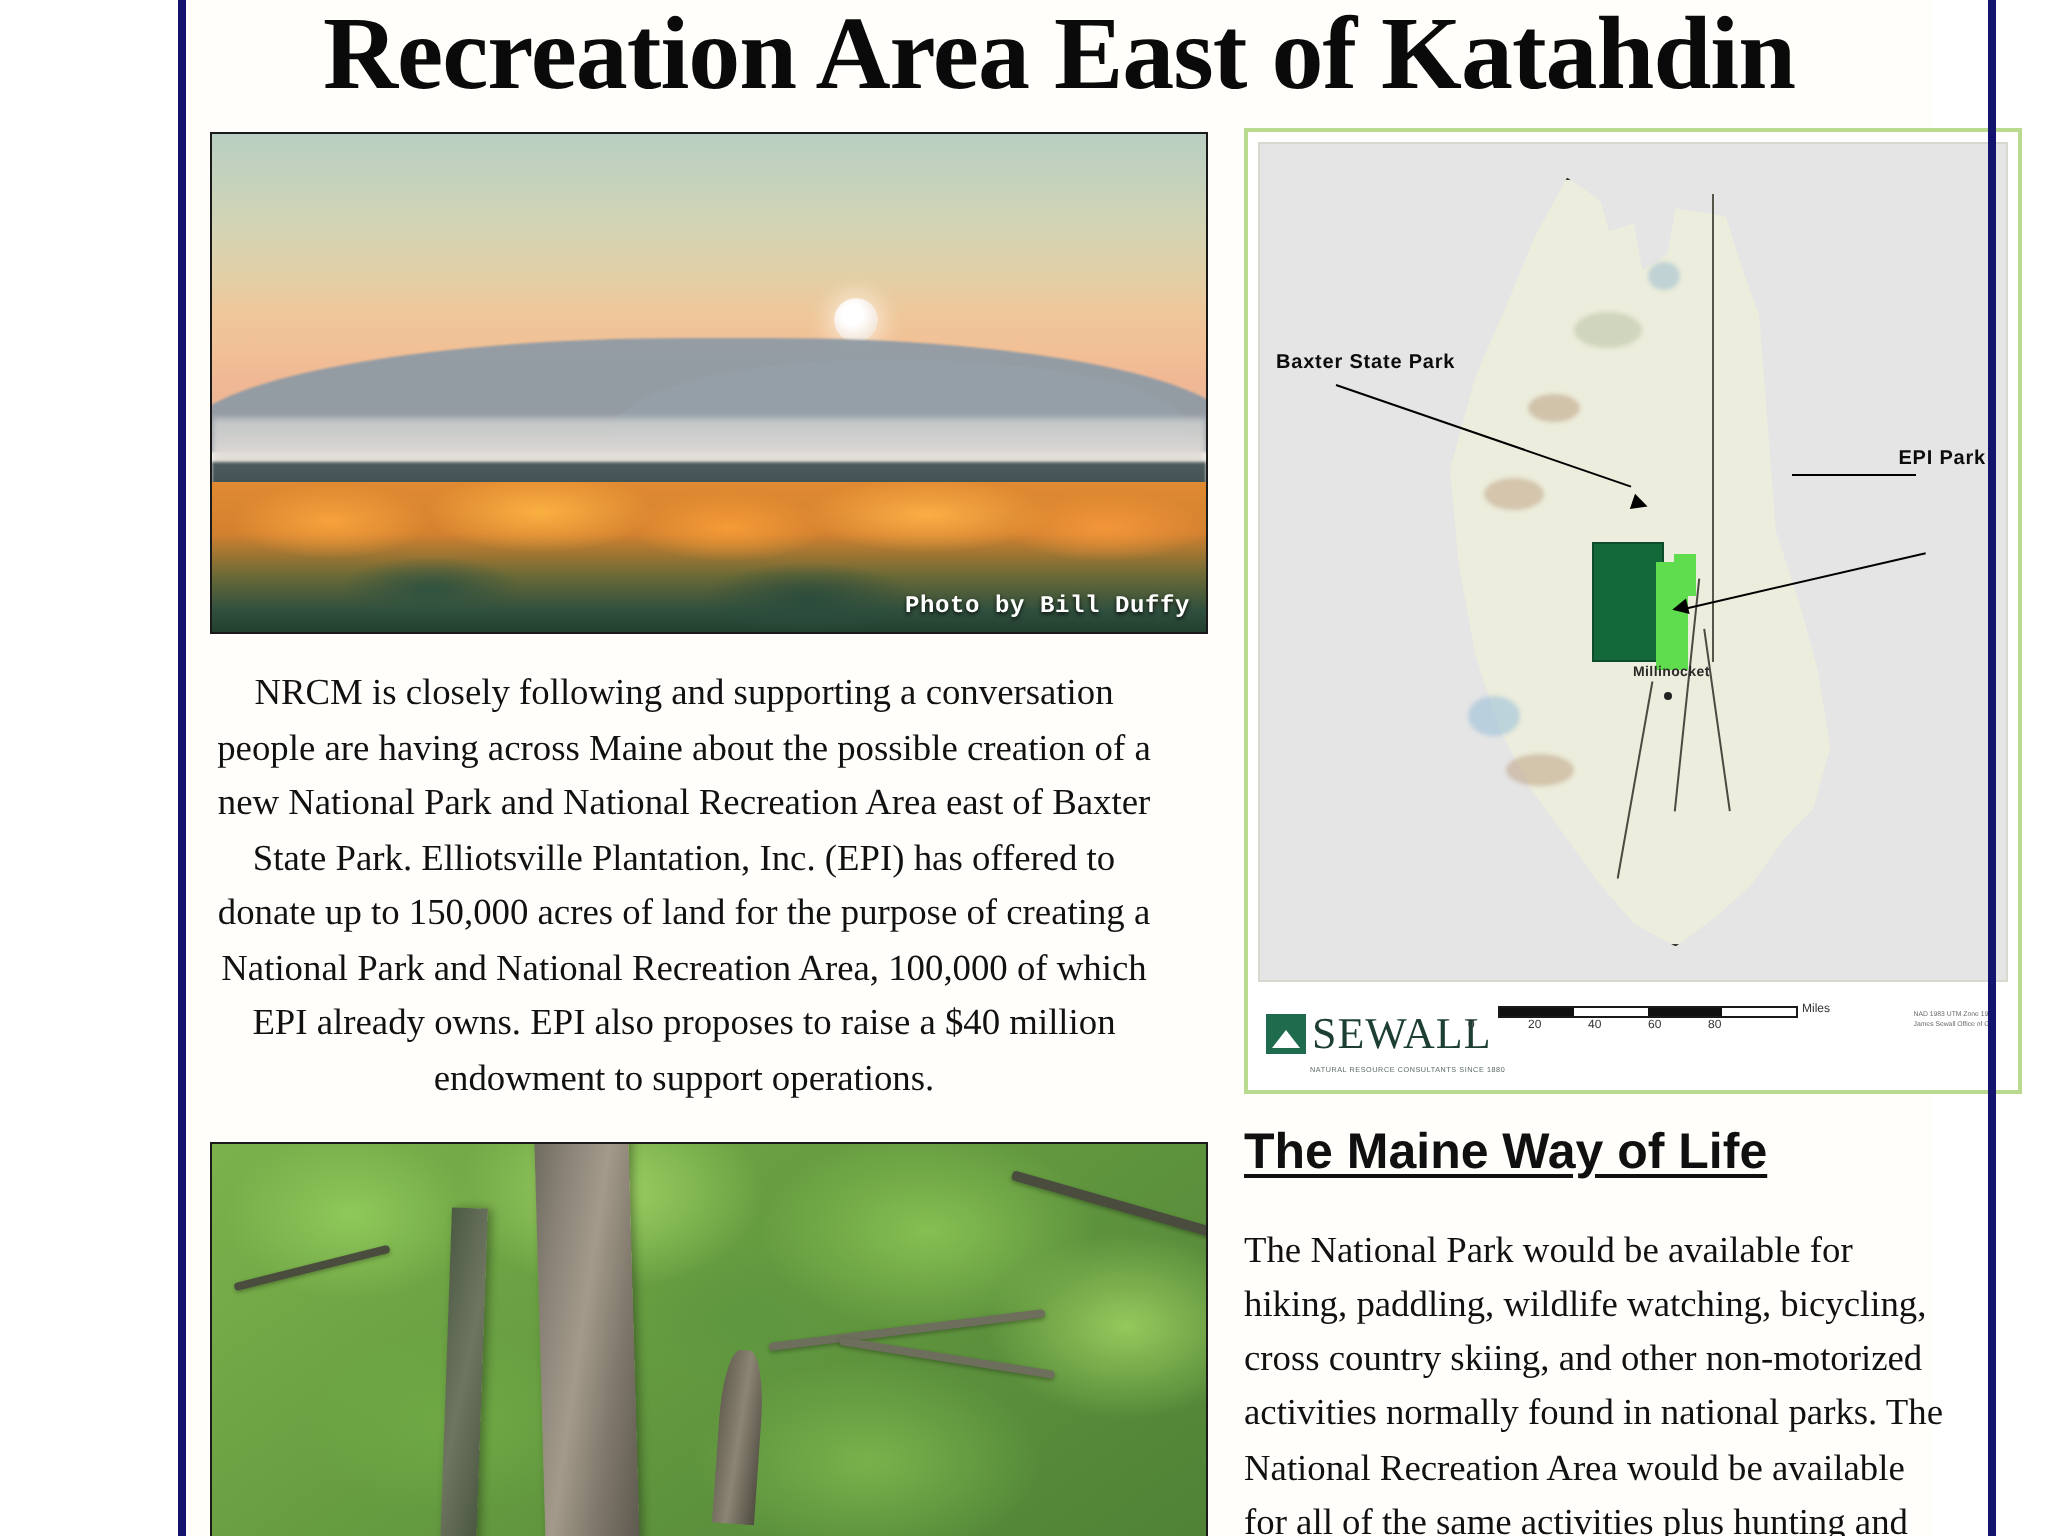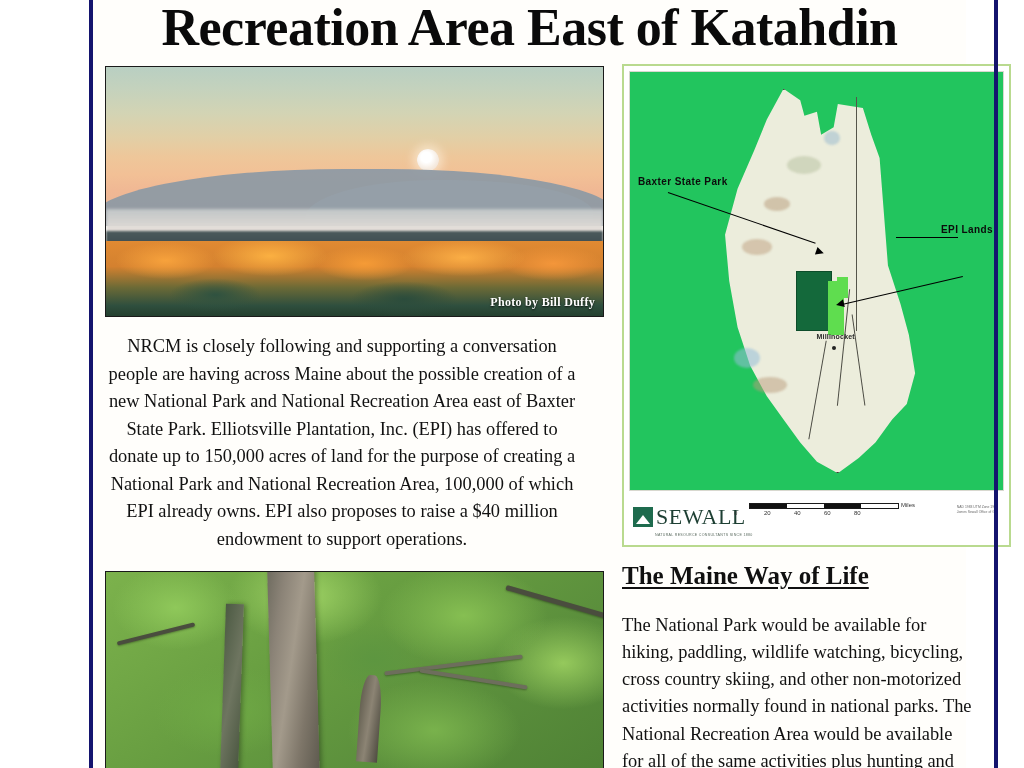--- a/index.html
+++ b/index.html
@@ -152,21 +152,21 @@
       radial-gradient(ellipse 70px 24px at 90% 30%, #f3963a 0%, rgba(243,150,58,0) 72%),
       radial-gradient(ellipse 60px 22px at 22% 72%, #2f5240 0%, rgba(47,82,64,0) 76%),
       radial-gradient(ellipse 70px 24px at 60% 78%, #2b4c3c 0%, rgba(43,76,60,0) 76%),
       linear-gradient(to bottom, #e08a32 0%, #d4812f 34%, #6c6a36 62%, #2f4f3e 86%, #24402f 100%);
   }
   .photo-credit {
     position: absolute;
     right: 8px;
     bottom: 6px;
     color: #ffffff;
-    font-family: Liberation Serif, serif;
+    font-family: Liberation Mono, monospace;
     font-weight: bold;
     font-size: 12px;
     letter-spacing: 0.3px;
     text-shadow: 0 1px 2px rgba(0,0,0,0.85);
   }
 
   
   #intro-paragraph {
     margin-top: 16px;
     width: 474px;
@@ -245,21 +245,21 @@
     border: 2px solid #b9da8f;
     background: #ffffff;
     box-sizing: border-box;
     padding: 5px;
   }
   #map-canvas {
     position: relative;
     width: 100%;
     height: 420px;
     border: 1px solid #d8d8cf;
-    background: #22c55e;
+    background: #e5e5e5;
     box-sizing: border-box;
     overflow: hidden;
   }
   .maine-shape {
     position: absolute;
     left: 21%;
     top: 4%;
     width: 56%;
     height: 92%;
     background: #eceddc;
@@ -454,21 +454,21 @@
     font-size: 3.4px;
     line-height: 5px;
     color: #6a6a6a;
     text-align: left;
     white-space: pre-line;
   }
 
   
   #maine-way-heading {
     margin-top: 14px;
-    font-family: Liberation Serif, serif;
+    font-family: Liberation Sans, sans-serif;
     font-weight: bold;
     font-size: 25px;
     line-height: 30px;
     color: #101010;
     text-decoration: underline;
     text-underline-offset: 3px;
   }
   #maine-way-body {
     margin-top: 3px;
     width: 356px;
@@ -537,21 +537,21 @@
           <div class="epi-light l2"></div>
           <div class="city-dot"></div>
 
           <div class="leader" id="leader-baxter"></div>
           <div class="arrowhead" id="arrow-baxter"></div>
           <div class="leader" id="leader-epi"></div>
           <div class="leader" id="leader-epi2"></div>
           <div class="arrowhead" id="arrow-epi"></div>
 
           <div class="map-label" id="label-baxter">Baxter State Park</div>
-          <div class="map-label" id="label-epi">EPI Lands</div>
+          <div class="map-label" id="label-epi">EPI Park</div>
           <div class="map-label" id="label-millinocket">Millinocket</div>
         </div>
 
         <div id="map-footer">
           <div id="sewall-logo">
             <span class="sewall-mark"></span>
             <span id="sewall-wordmark">SEWALL</span>
             <span id="sewall-tagline">NATURAL RESOURCE CONSULTANTS SINCE 1880</span>
           </div>
 

